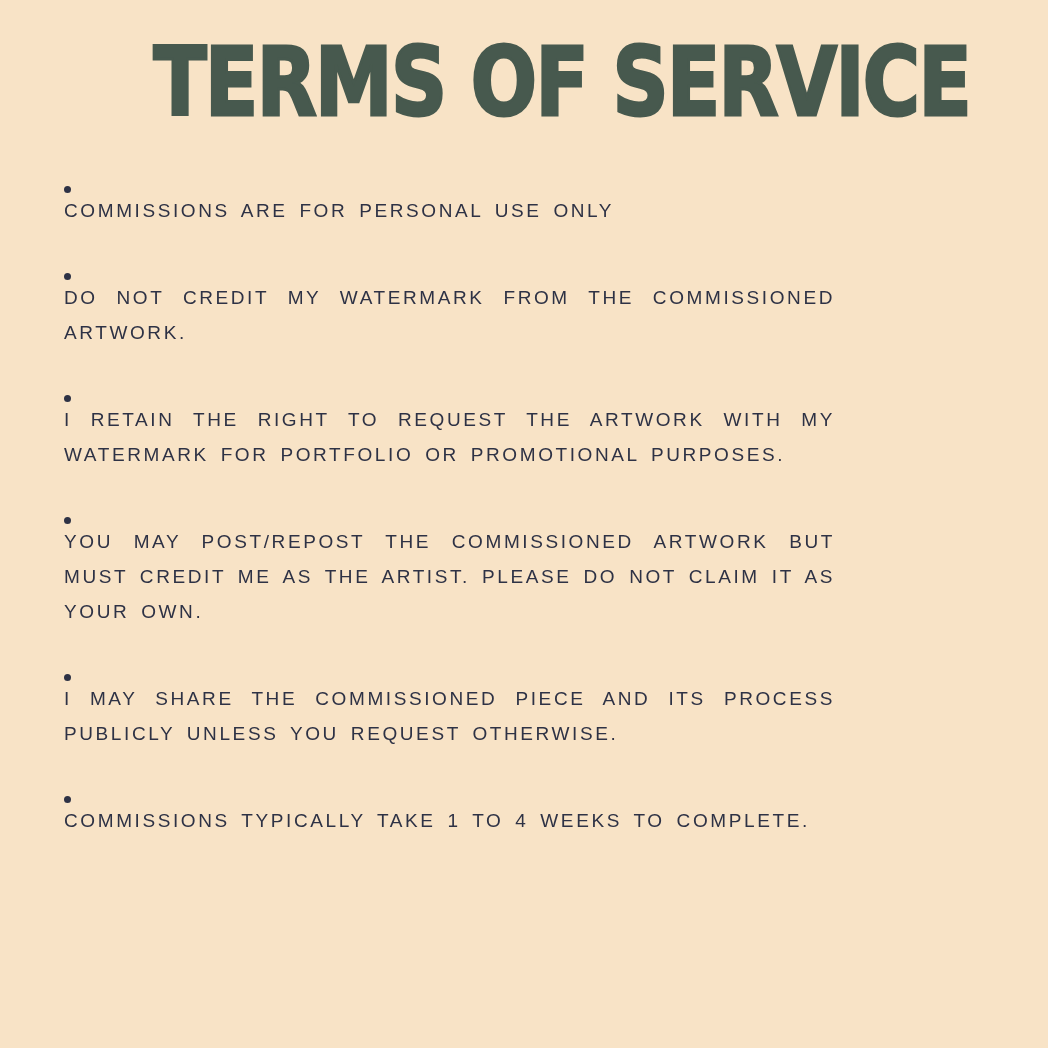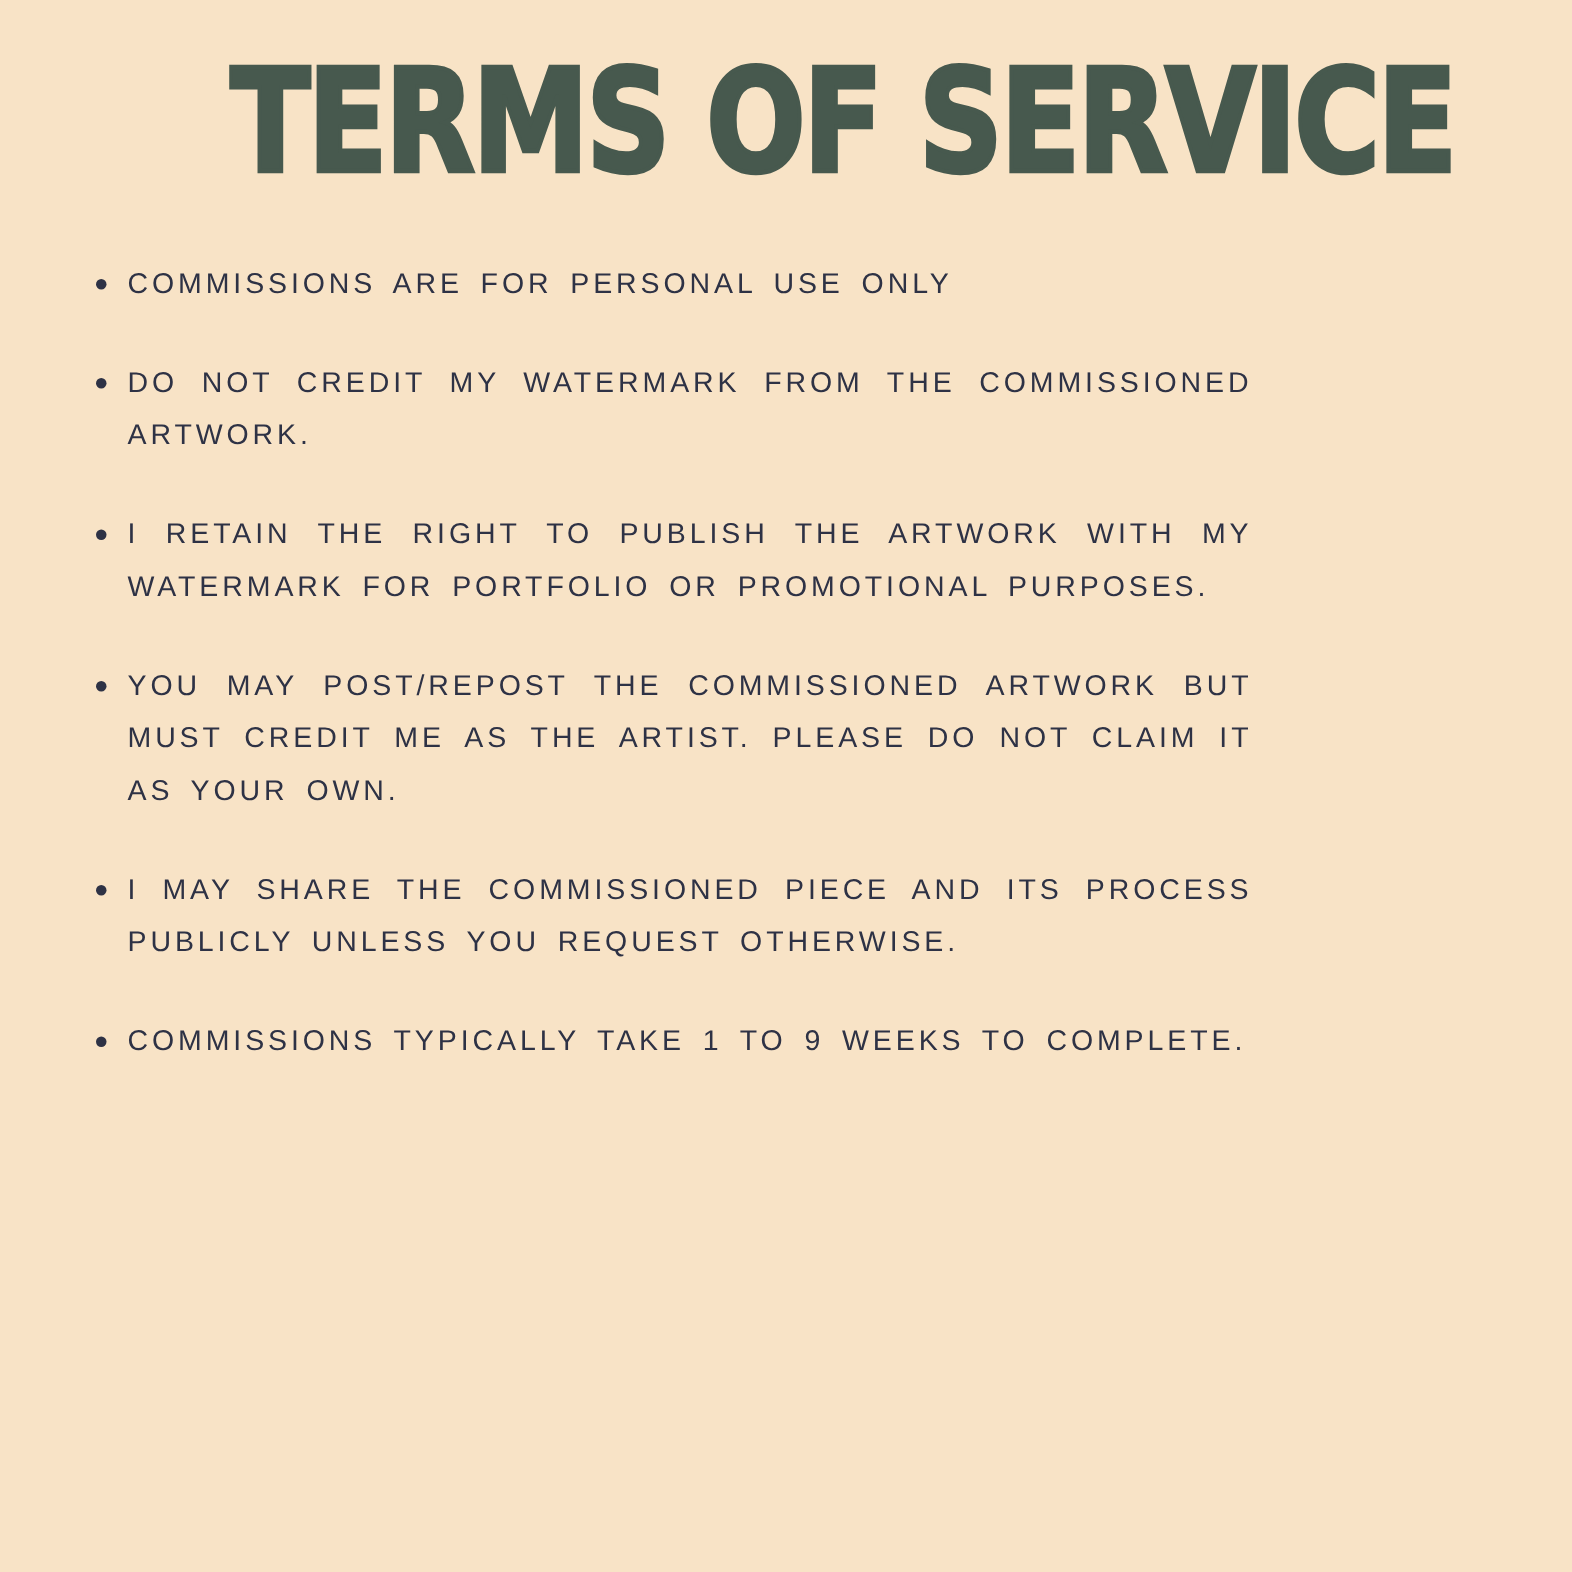--- a/index.html
+++ b/index.html
@@ -44,20 +44,21 @@
     white-space: nowrap;
   }
   .terms-list {
     list-style: none;
     margin-top: 40px;
   }
   .term-item {
     display: flex;
     align-items: flex-start;
     margin-bottom: 31px;
+    flex-direction: column;
   }
   .bullet-dot {
     flex: 0 0 auto;
     width: 7px;
     height: 7px;
     border-radius: 50%;
     background: var(--text-color);
     margin-top: 14px;
     margin-right: 14px;
   }
@@ -85,29 +86,29 @@
     <li class="term-item">
       <span class="bullet-dot"></span>
       <span class="term-text">COMMISSIONS ARE FOR PERSONAL USE ONLY</span>
     </li>
     <li class="term-item">
       <span class="bullet-dot"></span>
       <span class="term-text">DO NOT CREDIT MY WATERMARK FROM THE COMMISSIONED ARTWORK.</span>
     </li>
     <li class="term-item">
       <span class="bullet-dot"></span>
-      <span class="term-text">I RETAIN THE RIGHT TO PUBLISH THE ARTWORK WITH MY WATERMARK FOR PORTFOLIO OR PROMOTIONAL PURPOSES.</span>
+      <span class="term-text">I RETAIN THE RIGHT TO REQUEST THE ARTWORK WITH MY WATERMARK FOR PORTFOLIO OR PROMOTIONAL PURPOSES.</span>
     </li>
     <li class="term-item">
       <span class="bullet-dot"></span>
       <span class="term-text">YOU MAY POST/REPOST THE COMMISSIONED ARTWORK BUT MUST CREDIT ME AS THE ARTIST. PLEASE DO NOT CLAIM IT AS YOUR OWN.</span>
     </li>
     <li class="term-item">
       <span class="bullet-dot"></span>
       <span class="term-text">I MAY SHARE THE COMMISSIONED PIECE AND ITS PROCESS PUBLICLY UNLESS YOU REQUEST OTHERWISE.</span>
     </li>
     <li class="term-item">
       <span class="bullet-dot"></span>
-      <span class="term-text">COMMISSIONS TYPICALLY TAKE 1 TO 9 WEEKS TO COMPLETE.</span>
+      <span class="term-text">COMMISSIONS TYPICALLY TAKE 1 TO 4 WEEKS TO COMPLETE.</span>
     </li>
   </ul>
 
 </div>
 
 </body></html>

